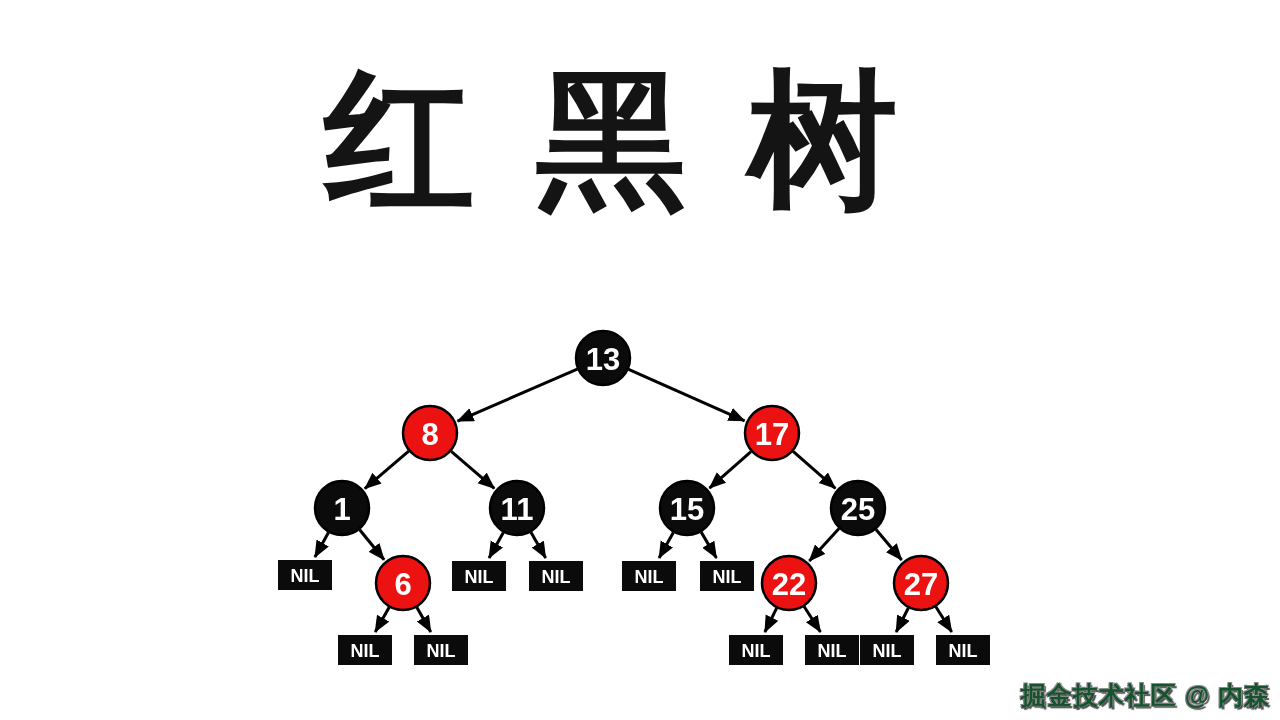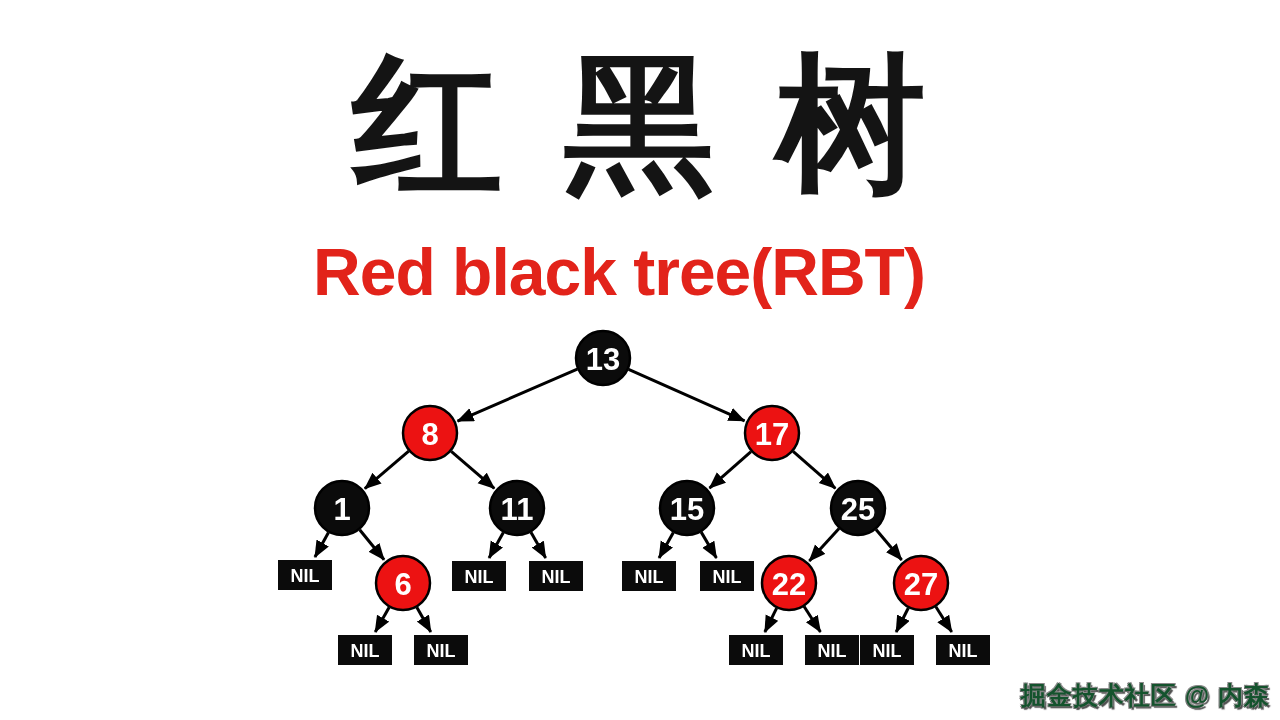--- a/index.html
+++ b/index.html
@@ -6,32 +6,31 @@
   .canvas {
     position: relative;
     width: 1280px;
     height: 720px;
     background: #ffffff;
     overflow: hidden;
     font-family: "Liberation Sans", sans-serif;
   }
   .title {
     position: absolute;
-    top: 40px;
+    top: 56px;
     left: 0;
     width: 1232px;
     margin: 0;
     text-align: center;
     font-size: 150px;
     line-height: 1.12;
     font-weight: 900;
     color: #141414;
     letter-spacing: 10px;
     white-space: nowrap;
-    padding-left: 28px;
   }
   .subtitle {
     position: absolute;
     top: 236px;
     left: 0;
     width: 1238px;
     margin: 0;
     text-align: center;
     font-size: 66px;
     line-height: 1.1;
@@ -69,21 +68,20 @@
        1px -1px 0 #8a8a8a,
       -1px  1px 0 #6f6f6f,
        2px  2px 1px #4e4e4e;
   }
 </style>
 </head>
 <body>
 
 <div class="canvas">
   <h1 class="title" style="color: rgb(20, 20, 20);">红 黑 树</h1>
-  <h2 class="subtitle" style="color: rgb(226, 35, 26);">Red black tree(RBT)</h2>
   <svg class="tree" id="tree-svg" viewBox="0 0 1280 720">
       <defs>
         <marker id="arrow" markerUnits="userSpaceOnUse" markerWidth="20" markerHeight="16" refX="16" refY="7" orient="auto">
           <path d="M0,0 L17,7 L0,14 Z" fill="#000000"></path>
         </marker>
       </defs>
       <line x1="577.3102486700358" y1="369.1371754320654" x2="457.5247335678188" y2="421.0673120370728" stroke="#000000" stroke-width="3" marker-end="url(#arrow)"></line>
       <line x1="628.592964355259" y1="369.35782441801433" x2="744.5789667622225" y2="420.8309024092703" stroke="#000000" stroke-width="3" marker-end="url(#arrow)"></line>
       <line x1="408.6896176514563" y1="451.162257683418" x2="364.83255251629686" y2="488.5404381963379" stroke="#000000" stroke-width="3" marker-end="url(#arrow)"></line>
       <line x1="451.20747892481614" y1="451.28230941794493" x2="494.2777011519827" y2="488.4118113379161" stroke="#000000" stroke-width="3" marker-end="url(#arrow)"></line>

